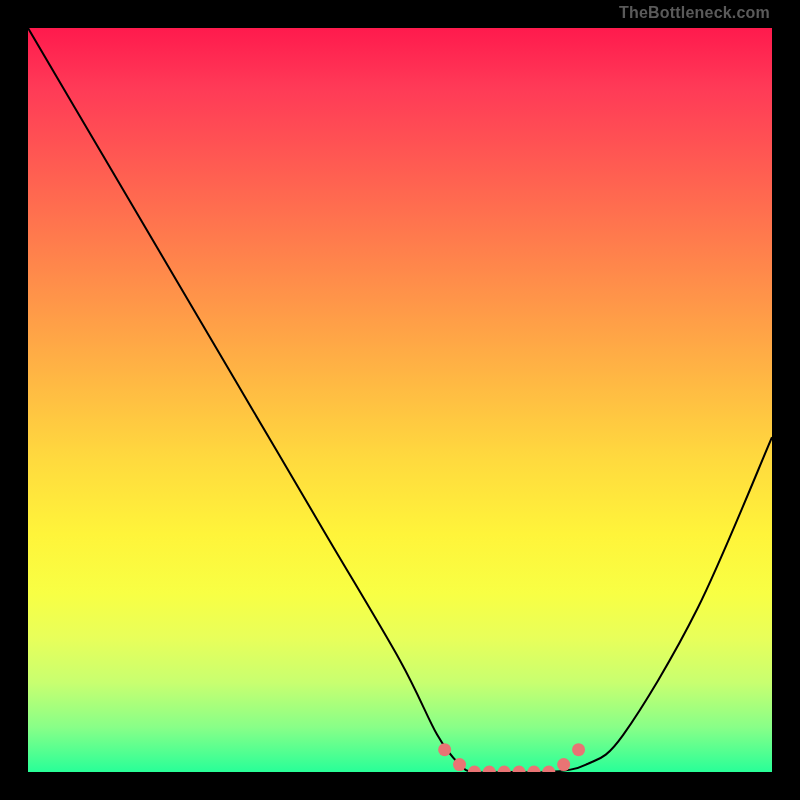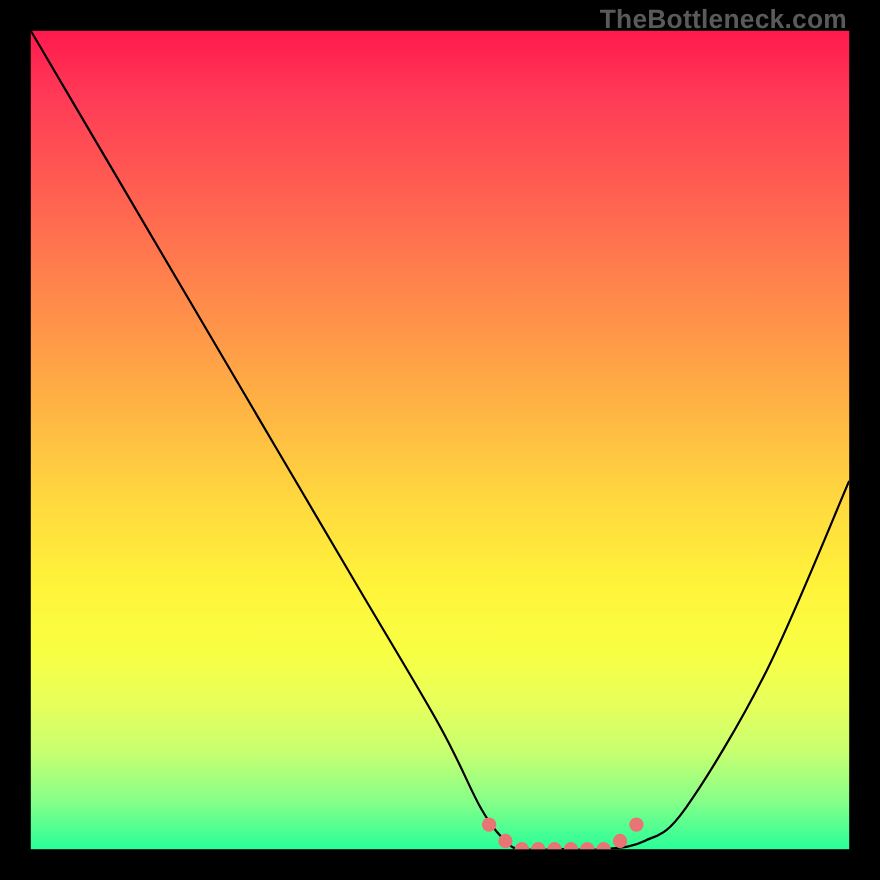--- a/index.html
+++ b/index.html
@@ -38,21 +38,21 @@
     left: 0;
     top: 0;
     width: 744px;
     height: 744px;
   }
   .watermark {
     position: absolute;
     top: 4px;
     right: 30px;
     font-family: Arial, Helvetica, sans-serif;
-    font-size: 24px;
+    font-size: 16px;
     font-weight: 600;
     color: #5a5a5a;
     letter-spacing: 0.2px;
   }
   .dot {
     fill: #e97474;
   }
 </style>
 </head>
 <body>

